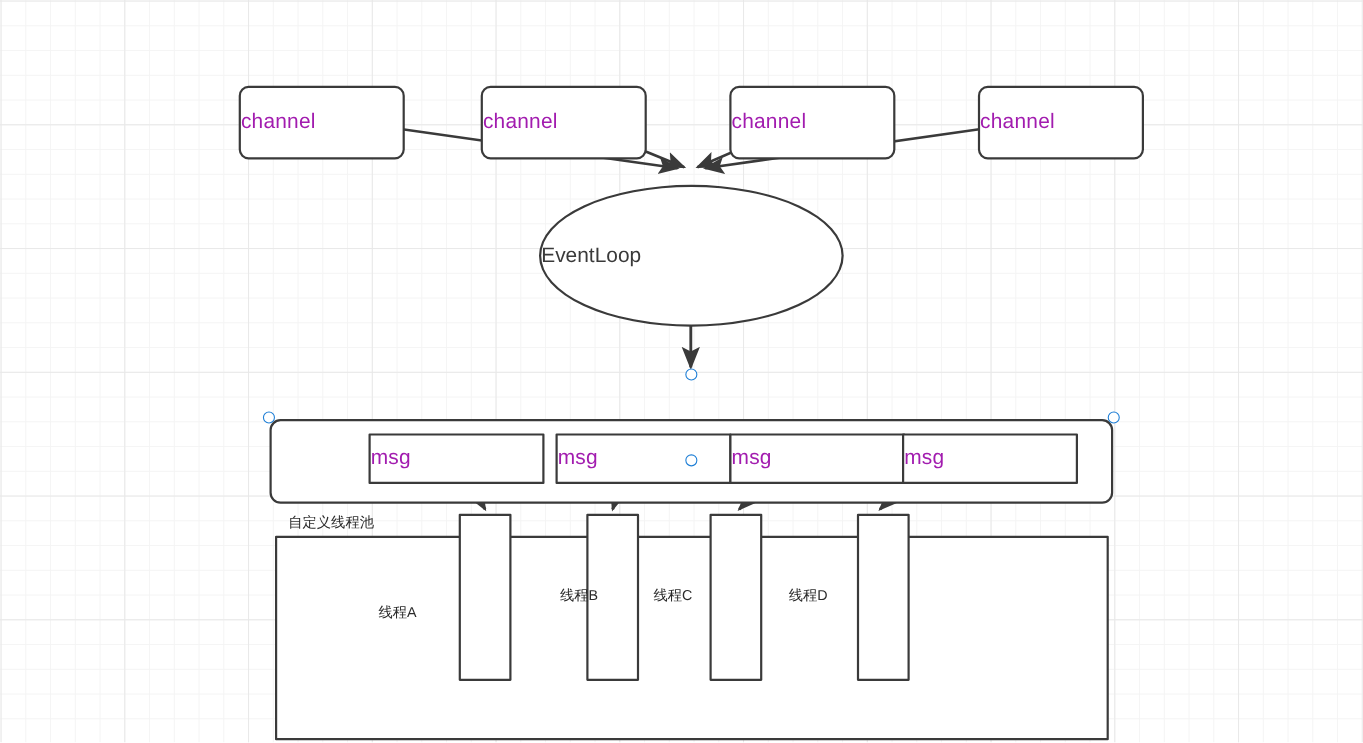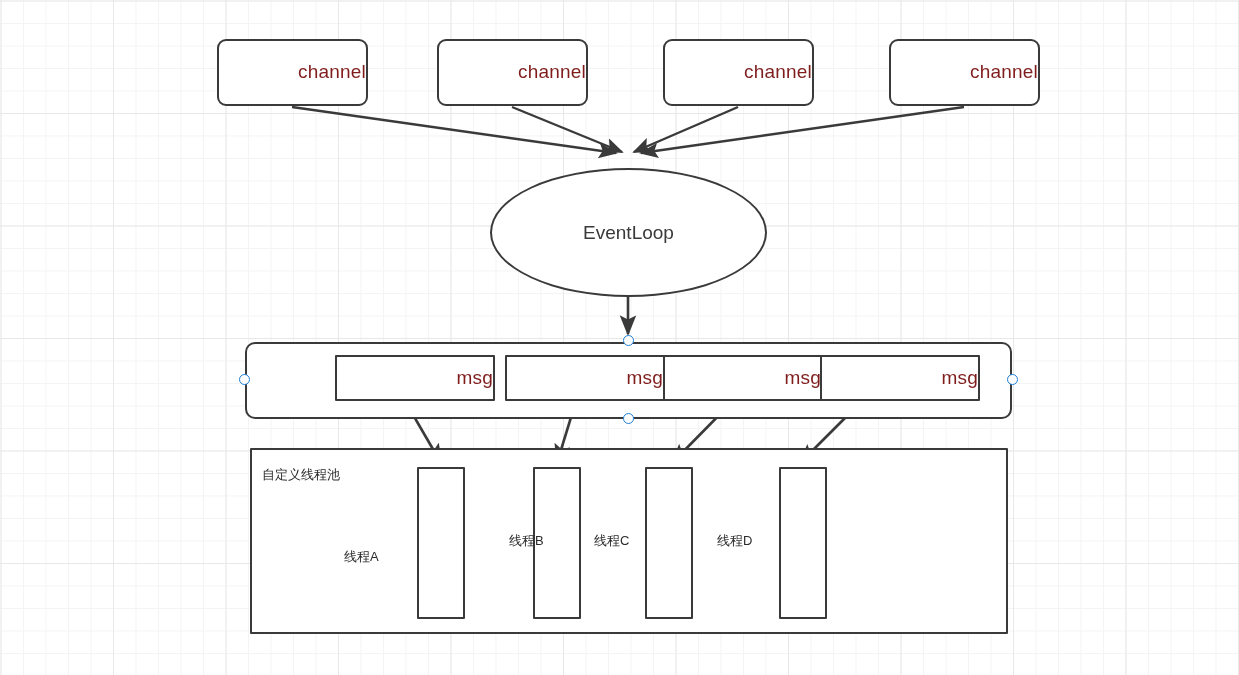--- a/index.html
+++ b/index.html
@@ -33,40 +33,41 @@
     height: 675px;
     pointer-events: none;
   }
   .node {
     position: absolute;
     box-sizing: border-box;
     background: #ffffff;
     border: 2.2px solid #3a3a3a;
     display: flex;
     align-items: center;
-    justify-content: flex-end;
-    color: #7f1d1d;
+    justify-content: flex-start;
+    color: #a21caf;
     font-size: 19px;
     line-height: 1.2;
     letter-spacing: 0.2px;
+    margin-top: 39px;
   }
   .channel-box {
     width: 151px;
     height: 67px;
     border-radius: 9px;
   }
   .ellipse-node {
     position: absolute;
     box-sizing: border-box;
     background: #ffffff;
     border: 2.2px solid #3a3a3a;
     border-radius: 50%;
     display: flex;
     align-items: center;
-    justify-content: center;
+    justify-content: flex-start;
     color: #3a3a3a;
     font-size: 19px;
   }
   .queue-box {
     border-radius: 10px;
   }
   .msg-box {
     width: 160px;
     height: 46px;
     border-radius: 1px;

